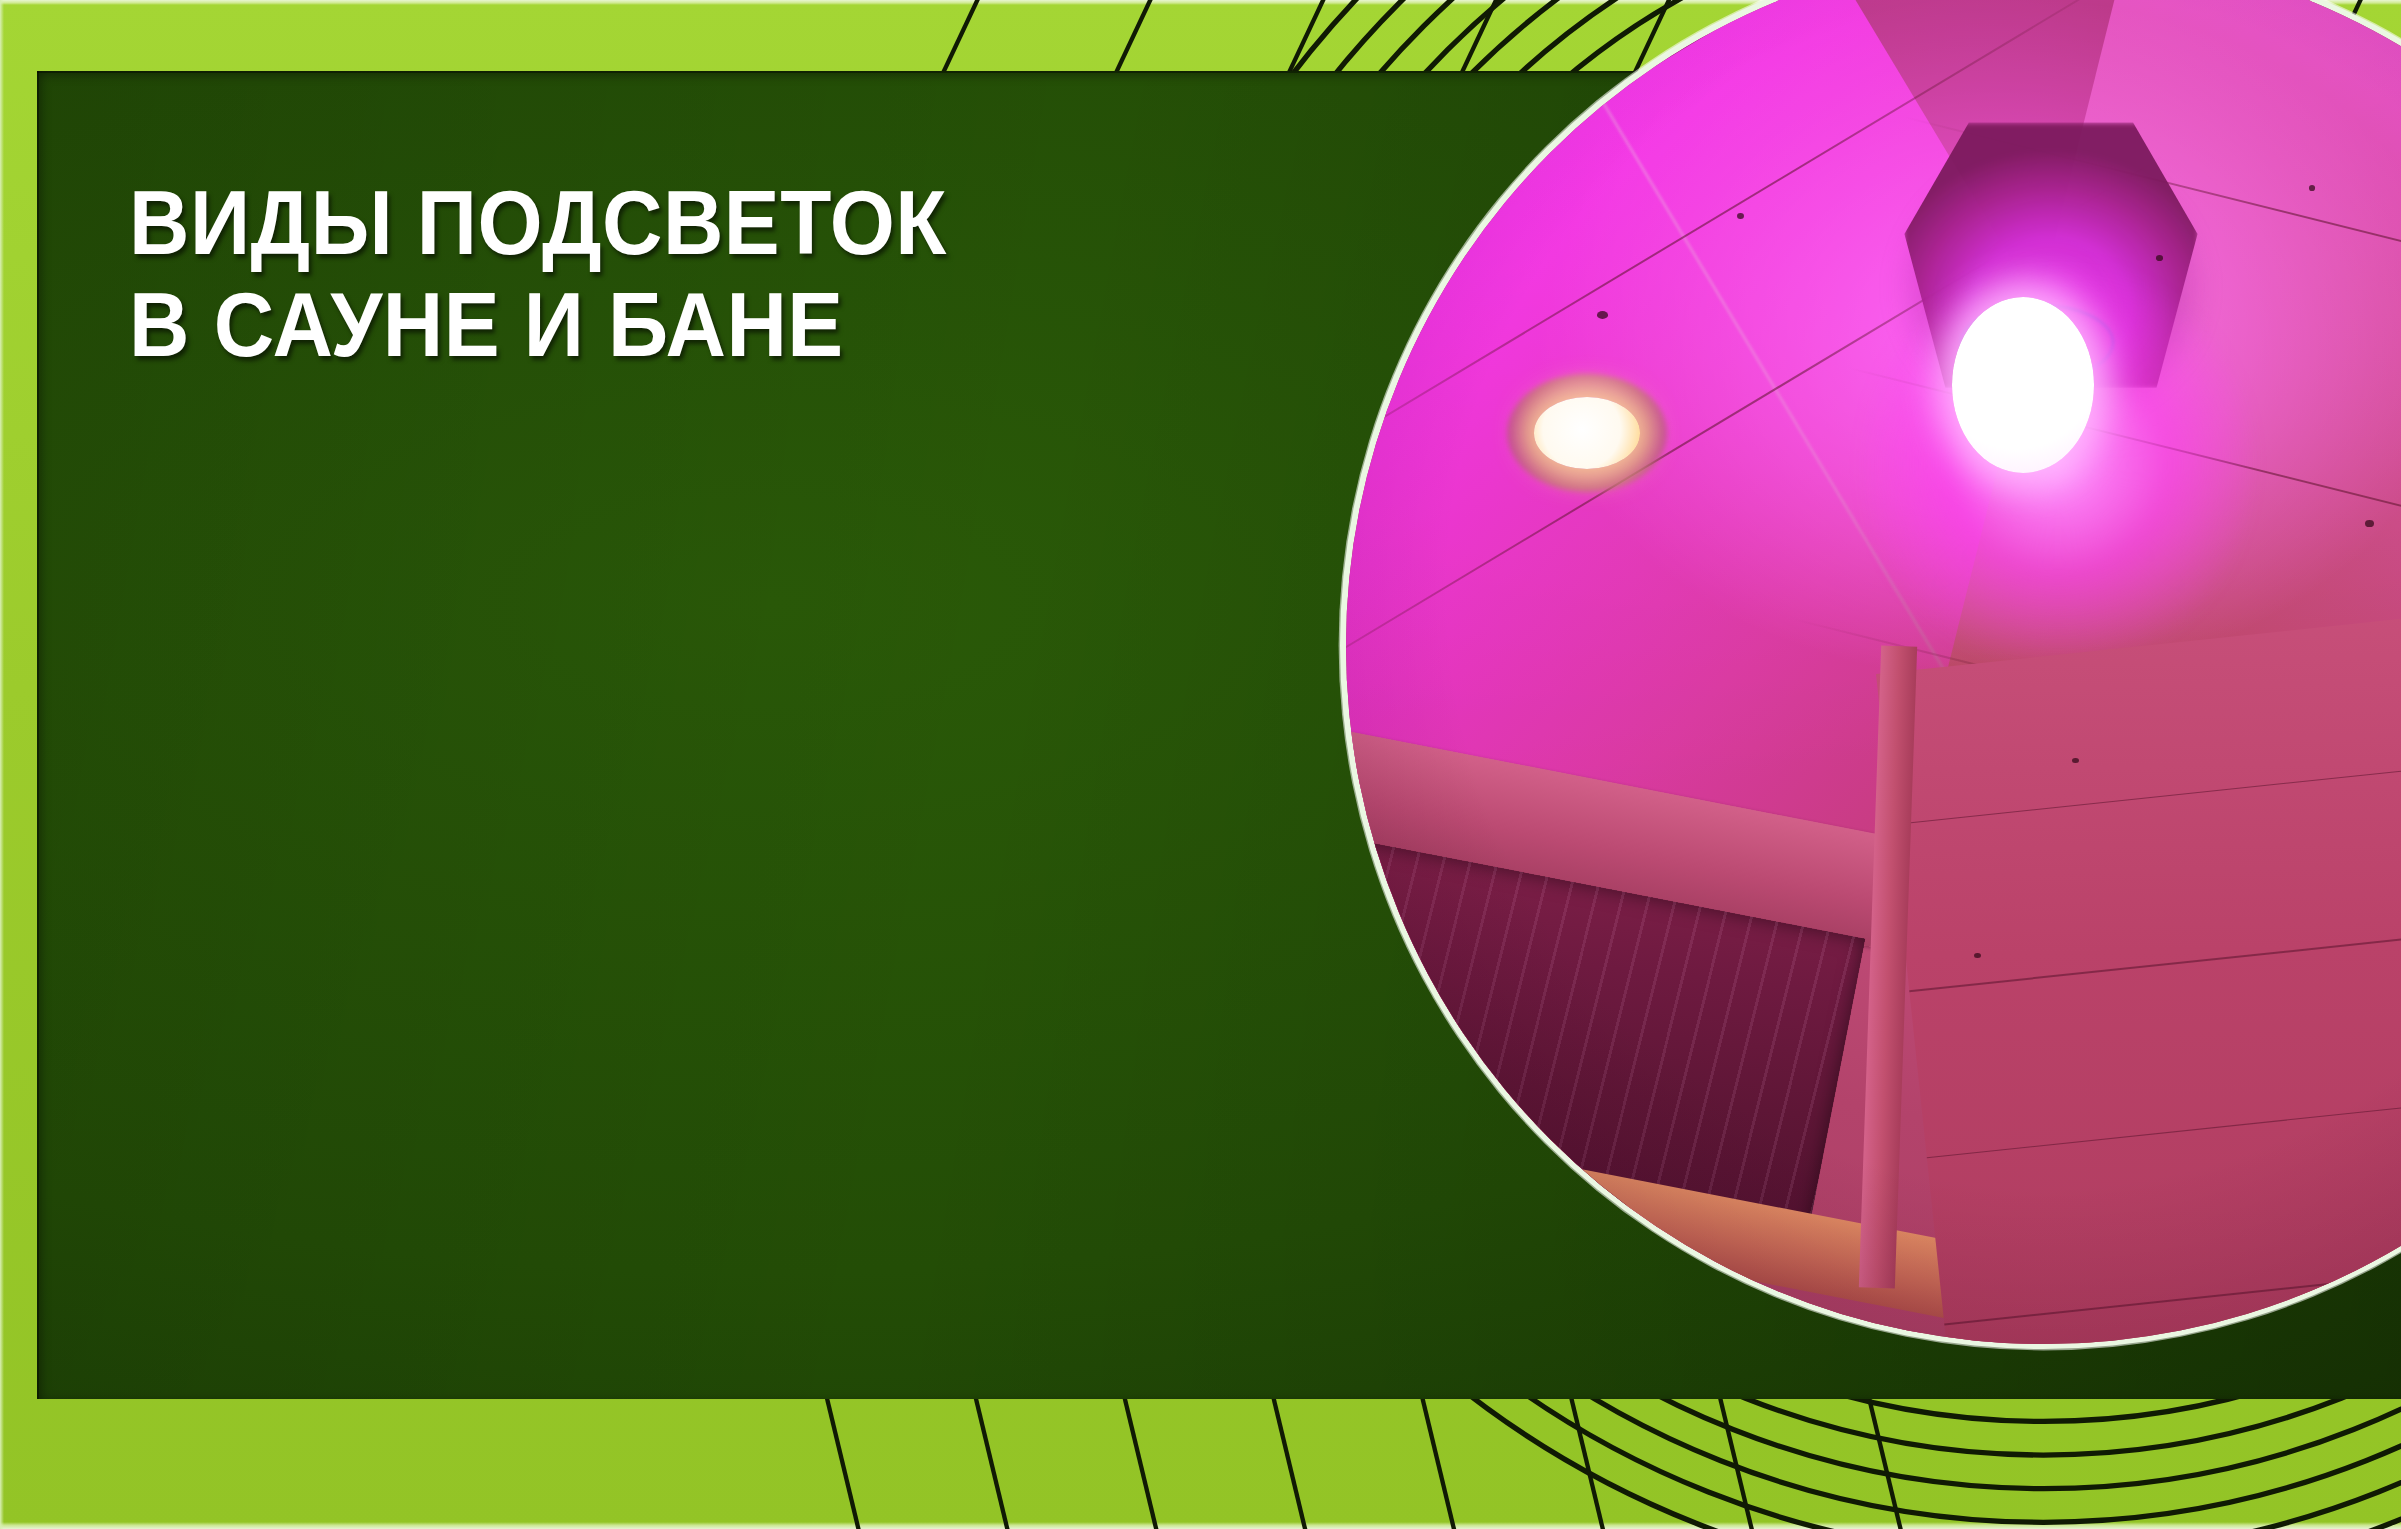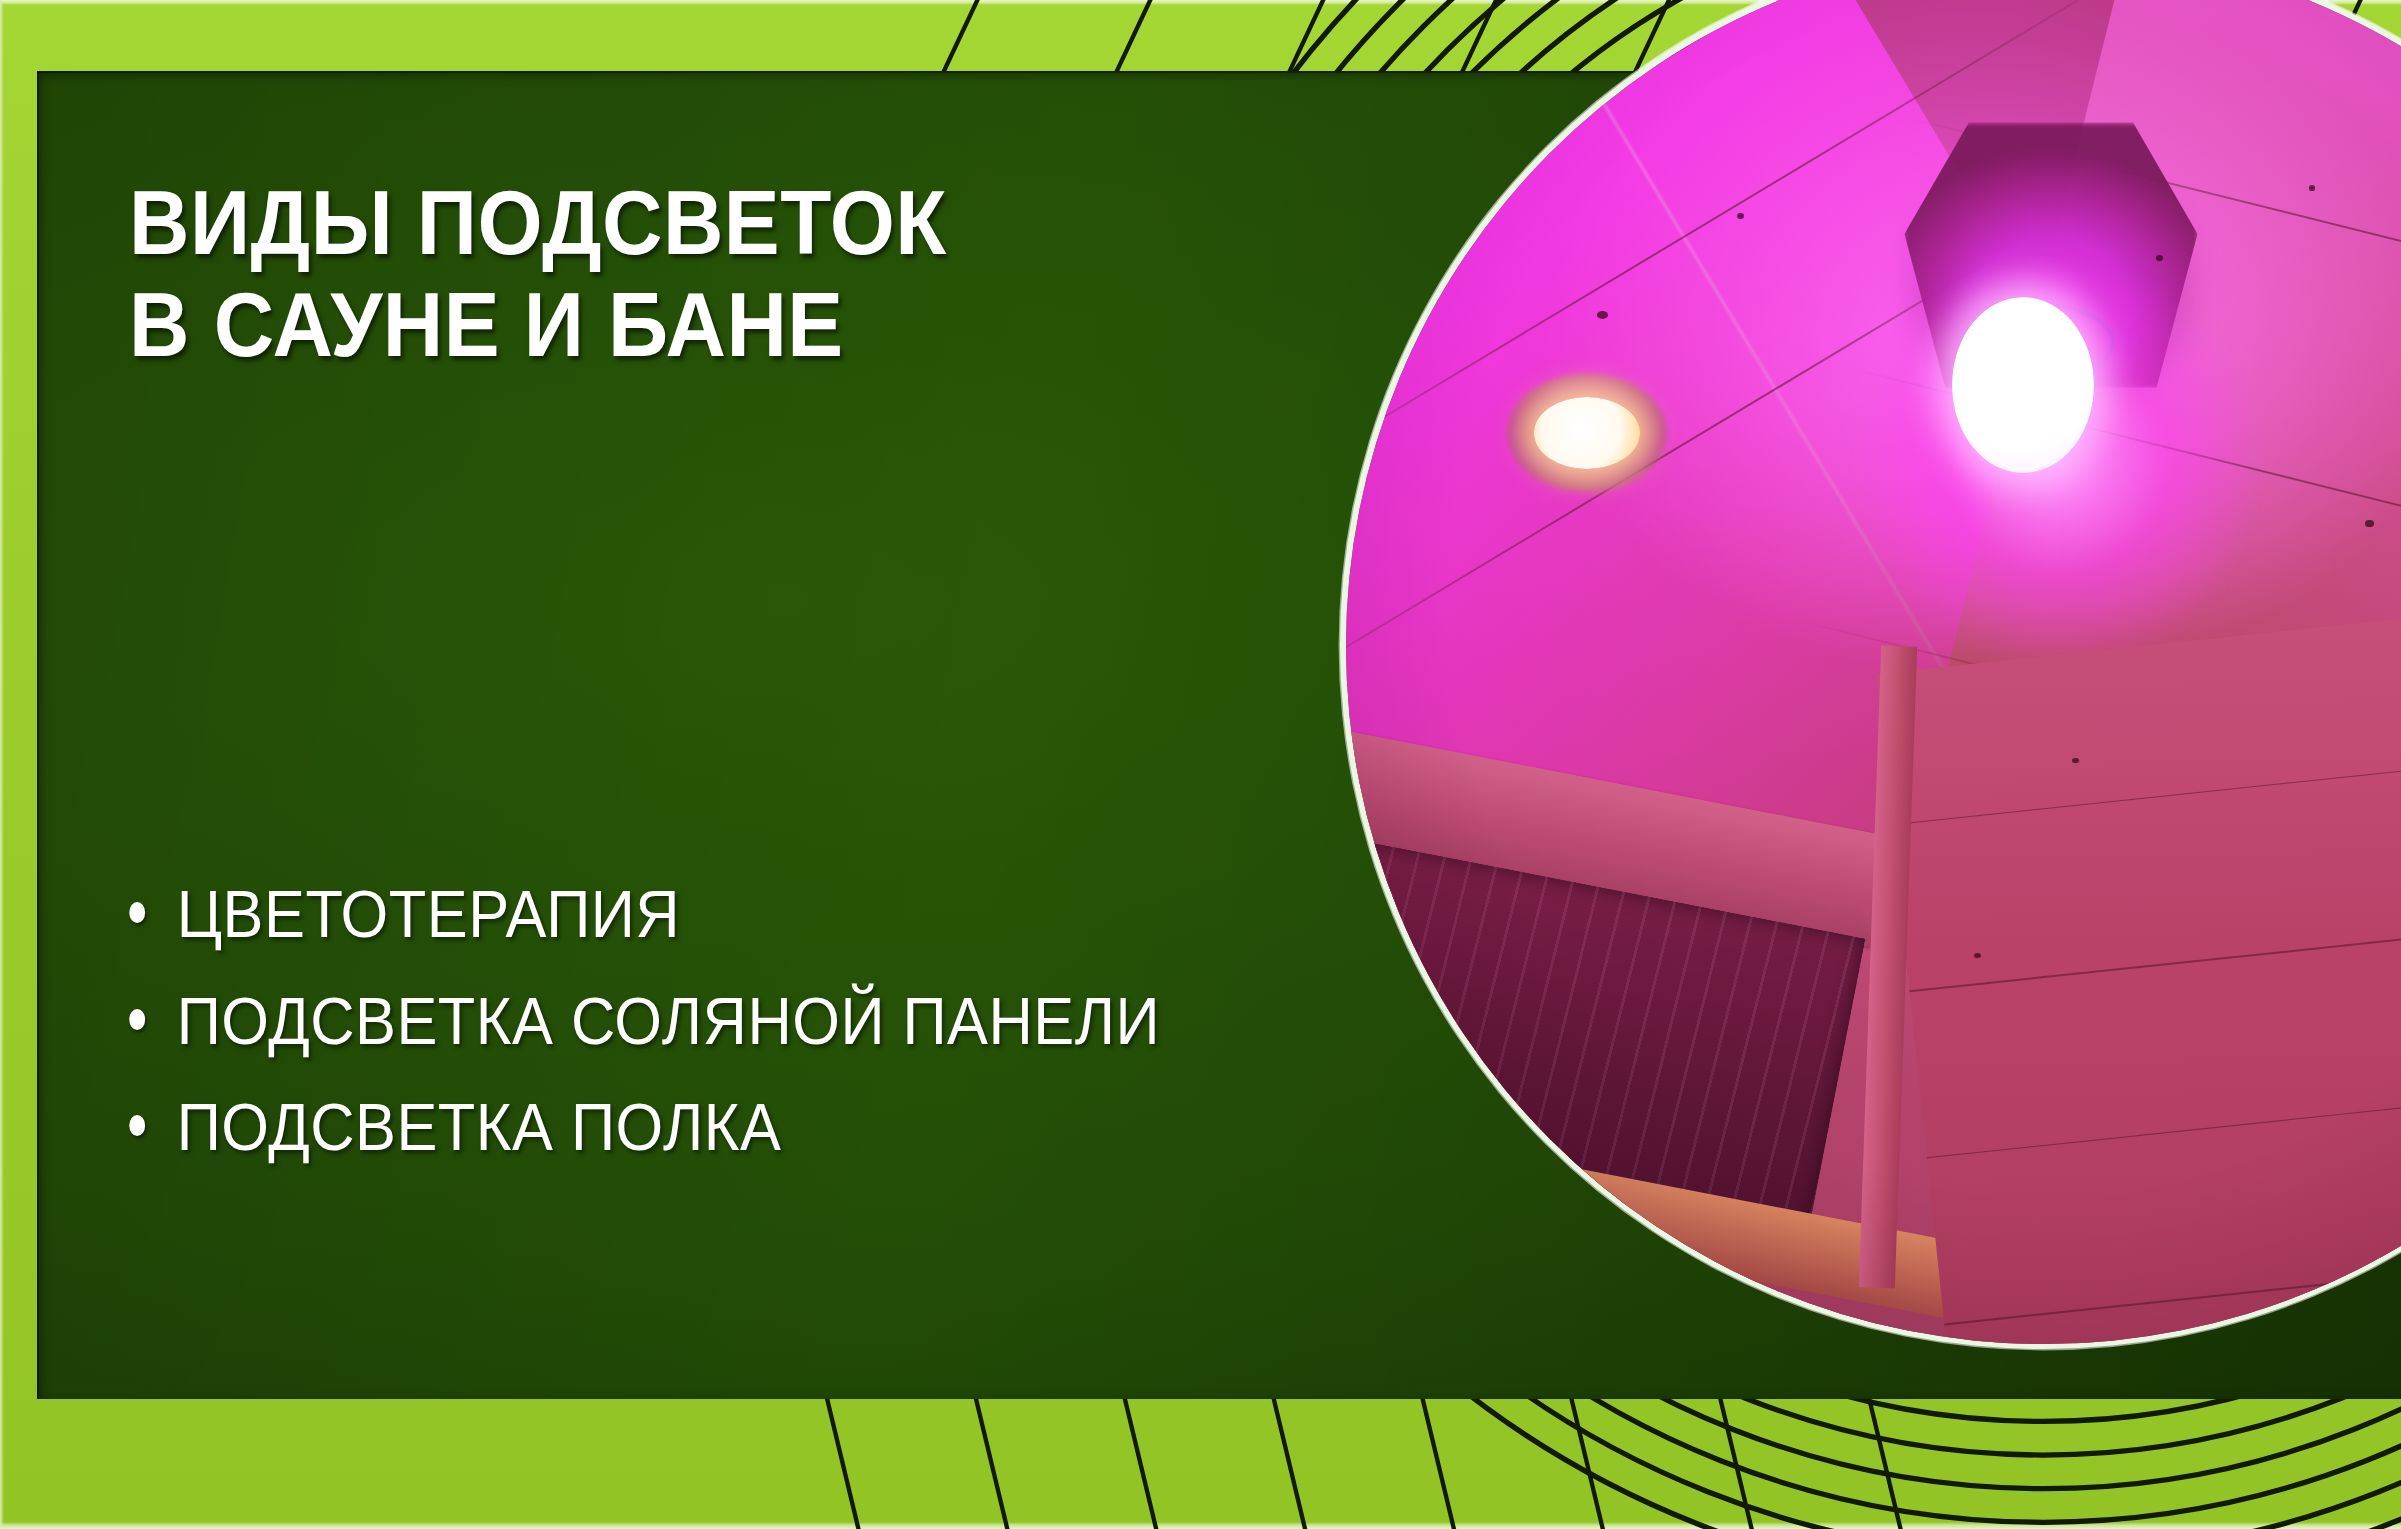--- a/index.html
+++ b/index.html
@@ -392,20 +392,15 @@
 
       <div class="knot" style="left:45%;top:72%;width:6.7px;height:5.3px;"></div>
 
       <div class="photo-vignette"></div>
     </div>
   </div>
 
   <h1 class="title">ВИДЫ ПОДСВЕТОК
 В САУНЕ И БАНЕ</h1>
 
-  <ul class="bullets">
-    <li><span>ЦВЕТОТЕРАПИЯ</span></li>
-    <li><span>ПОДСВЕТКА СОЛЯНОЙ ПАНЕЛИ</span></li>
-    <li><span>ПОДСВЕТКА ПОЛКА</span></li>
-  </ul>
 
 </div>
 
 
 </body></html>

